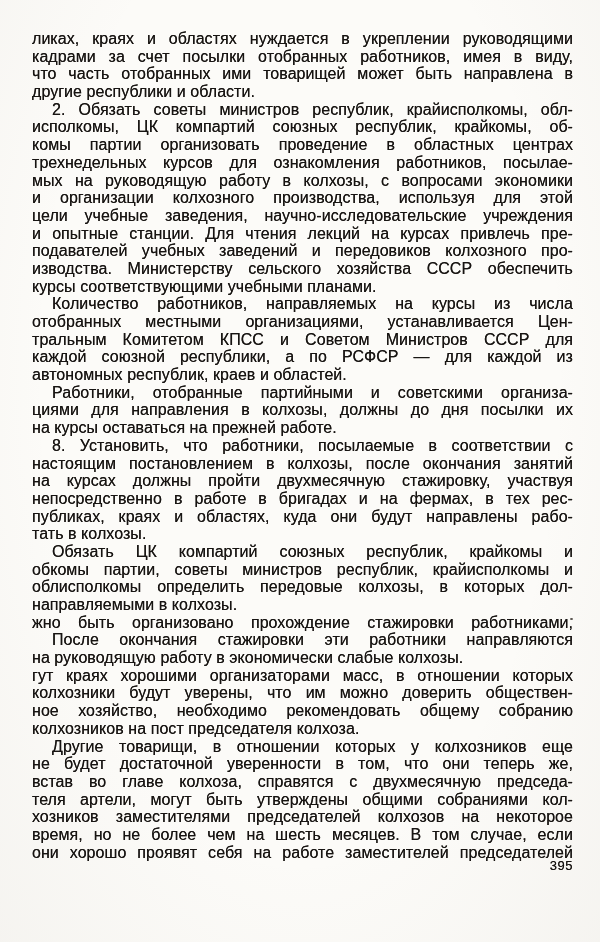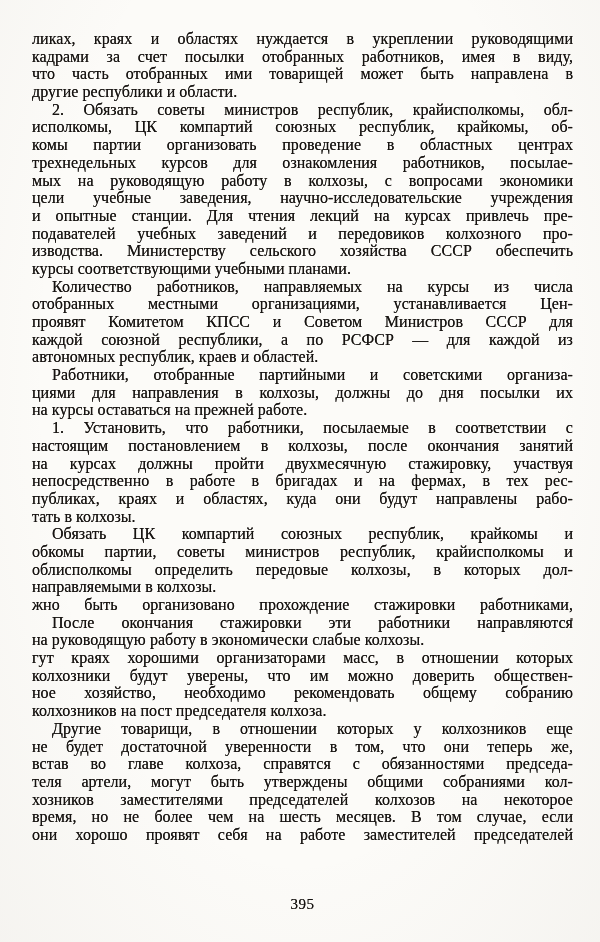--- a/index.html
+++ b/index.html
@@ -8,21 +8,21 @@
     background: #ffffff;
   }
   .page {
     position: relative;
     width: 600px;
     height: 942px;
     background:
       radial-gradient(ellipse at 50% 40%, rgba(255,255,255,0) 60%, rgba(120,110,95,0.05) 100%),
       #fcfbf8;
     overflow: hidden;
-    font-family: Liberation Serif, serif;
+    font-family: Liberation Sans, sans-serif;
     color: #171412;
   }
   .text-block {
     position: absolute;
     left: 32px;
     top: 30px;
     width: 541px;
   }
   .line {
     height: 17.7px;
@@ -36,25 +36,25 @@
   }
   .line.indent {
     padding-left: 20px;
   }
   .line.para-end {
     text-align: center;
     text-align-last: left;
   }
   .page-number {
     position: absolute;
-    top: 896px;
+    top: 858px;
     left: 32px;
     width: 541px;
-    text-align: center;
-    font-size: 15px;
+    text-align: right;
+    font-size: 13px;
     letter-spacing: 0.5px;
     text-shadow: 0 0 0.35px rgba(25,20,16,0.85);
   }
   .speck {
     position: absolute;
     left: 570px;
     top: 618px;
     width: 3px;
     height: 2px;
     background: #2a2520;
@@ -69,53 +69,54 @@
   <div class="text-block" id="text-block">
       <div class="line">ликах, краях и областях нуждается в укреплении руководящими</div>
       <div class="line">кадрами за счет посылки отобранных работников, имея в виду,</div>
       <div class="line">что часть отобранных ими товарищей может быть направлена в</div>
       <div class="line para-end">другие республики и области.</div>
       <div class="line indent">2. Обязать советы министров республик, крайисполкомы, обл-</div>
       <div class="line">исполкомы, ЦК компартий союзных республик, крайкомы, об-</div>
       <div class="line">комы партии организовать проведение в областных центрах</div>
       <div class="line">трехнедельных курсов для ознакомления работников, посылае-</div>
       <div class="line">мых на руководящую работу в колхозы, с вопросами экономики</div>
+      <div class="line">и организации колхозного производства, используя для этой</div>
       <div class="line">цели учебные заведения, научно-исследовательские учреждения</div>
       <div class="line">и опытные станции. Для чтения лекций на курсах привлечь пре-</div>
       <div class="line">подавателей учебных заведений и передовиков колхозного про-</div>
       <div class="line">изводства. Министерству сельского хозяйства СССР обеспечить</div>
       <div class="line para-end">курсы соответствующими учебными планами.</div>
       <div class="line indent">Количество работников, направляемых на курсы из числа</div>
       <div class="line">отобранных местными организациями, устанавливается Цен-</div>
-      <div class="line">проявят Комитетом КПСС и Советом Министров СССР для</div>
+      <div class="line">тральным Комитетом КПСС и Советом Министров СССР для</div>
       <div class="line">каждой союзной республики, а по РСФСР — для каждой из</div>
       <div class="line para-end">автономных республик, краев и областей.</div>
       <div class="line indent">Работники, отобранные партийными и советскими организа-</div>
       <div class="line">циями для направления в колхозы, должны до дня посылки их</div>
       <div class="line para-end">на курсы оставаться на прежней работе.</div>
-      <div class="line indent">1. Установить, что работники, посылаемые в соответствии с</div>
+      <div class="line indent">8. Установить, что работники, посылаемые в соответствии с</div>
       <div class="line">настоящим постановлением в колхозы, после окончания занятий</div>
       <div class="line">на курсах должны пройти двухмесячную стажировку, участвуя</div>
       <div class="line">непосредственно в работе в бригадах и на фермах, в тех рес-</div>
       <div class="line">публиках, краях и областях, куда они будут направлены рабо-</div>
       <div class="line para-end">тать в колхозы.</div>
       <div class="line indent">Обязать ЦК компартий союзных республик, крайкомы и</div>
       <div class="line">обкомы партии, советы министров республик, крайисполкомы и</div>
       <div class="line">облисполкомы определить передовые колхозы, в которых дол-</div>
       <div class="line para-end">направляемыми в колхозы.</div>
       <div class="line">жно быть организовано прохождение стажировки работниками,</div>
       <div class="line indent">После окончания стажировки эти работники направляются</div>
       <div class="line para-end">на руководящую работу в экономически слабые колхозы.</div>
       <div class="line">гут краях хорошими организаторами масс, в отношении которых</div>
       <div class="line">колхозники будут уверены, что им можно доверить обществен-</div>
       <div class="line">ное хозяйство, необходимо рекомендовать общему собранию</div>
       <div class="line para-end">колхозников на пост председателя колхоза.</div>
       <div class="line indent">Другие товарищи, в отношении которых у колхозников еще</div>
       <div class="line">не будет достаточной уверенности в том, что они теперь же,</div>
-      <div class="line">встав во главе колхоза, справятся с обязанностями председа-</div>
+      <div class="line">встав во главе колхоза, справятся с двухмесячную председа-</div>
       <div class="line">теля артели, могут быть утверждены общими собраниями кол-</div>
       <div class="line">хозников заместителями председателей колхозов на некоторое</div>
       <div class="line">время, но не более чем на шесть месяцев. В том случае, если</div>
       <div class="line">они хорошо проявят себя на работе заместителей председателей</div>
     </div>
   <div class="speck"></div>
   <div class="page-number">395</div>
 </div>
 
 </body></html>

